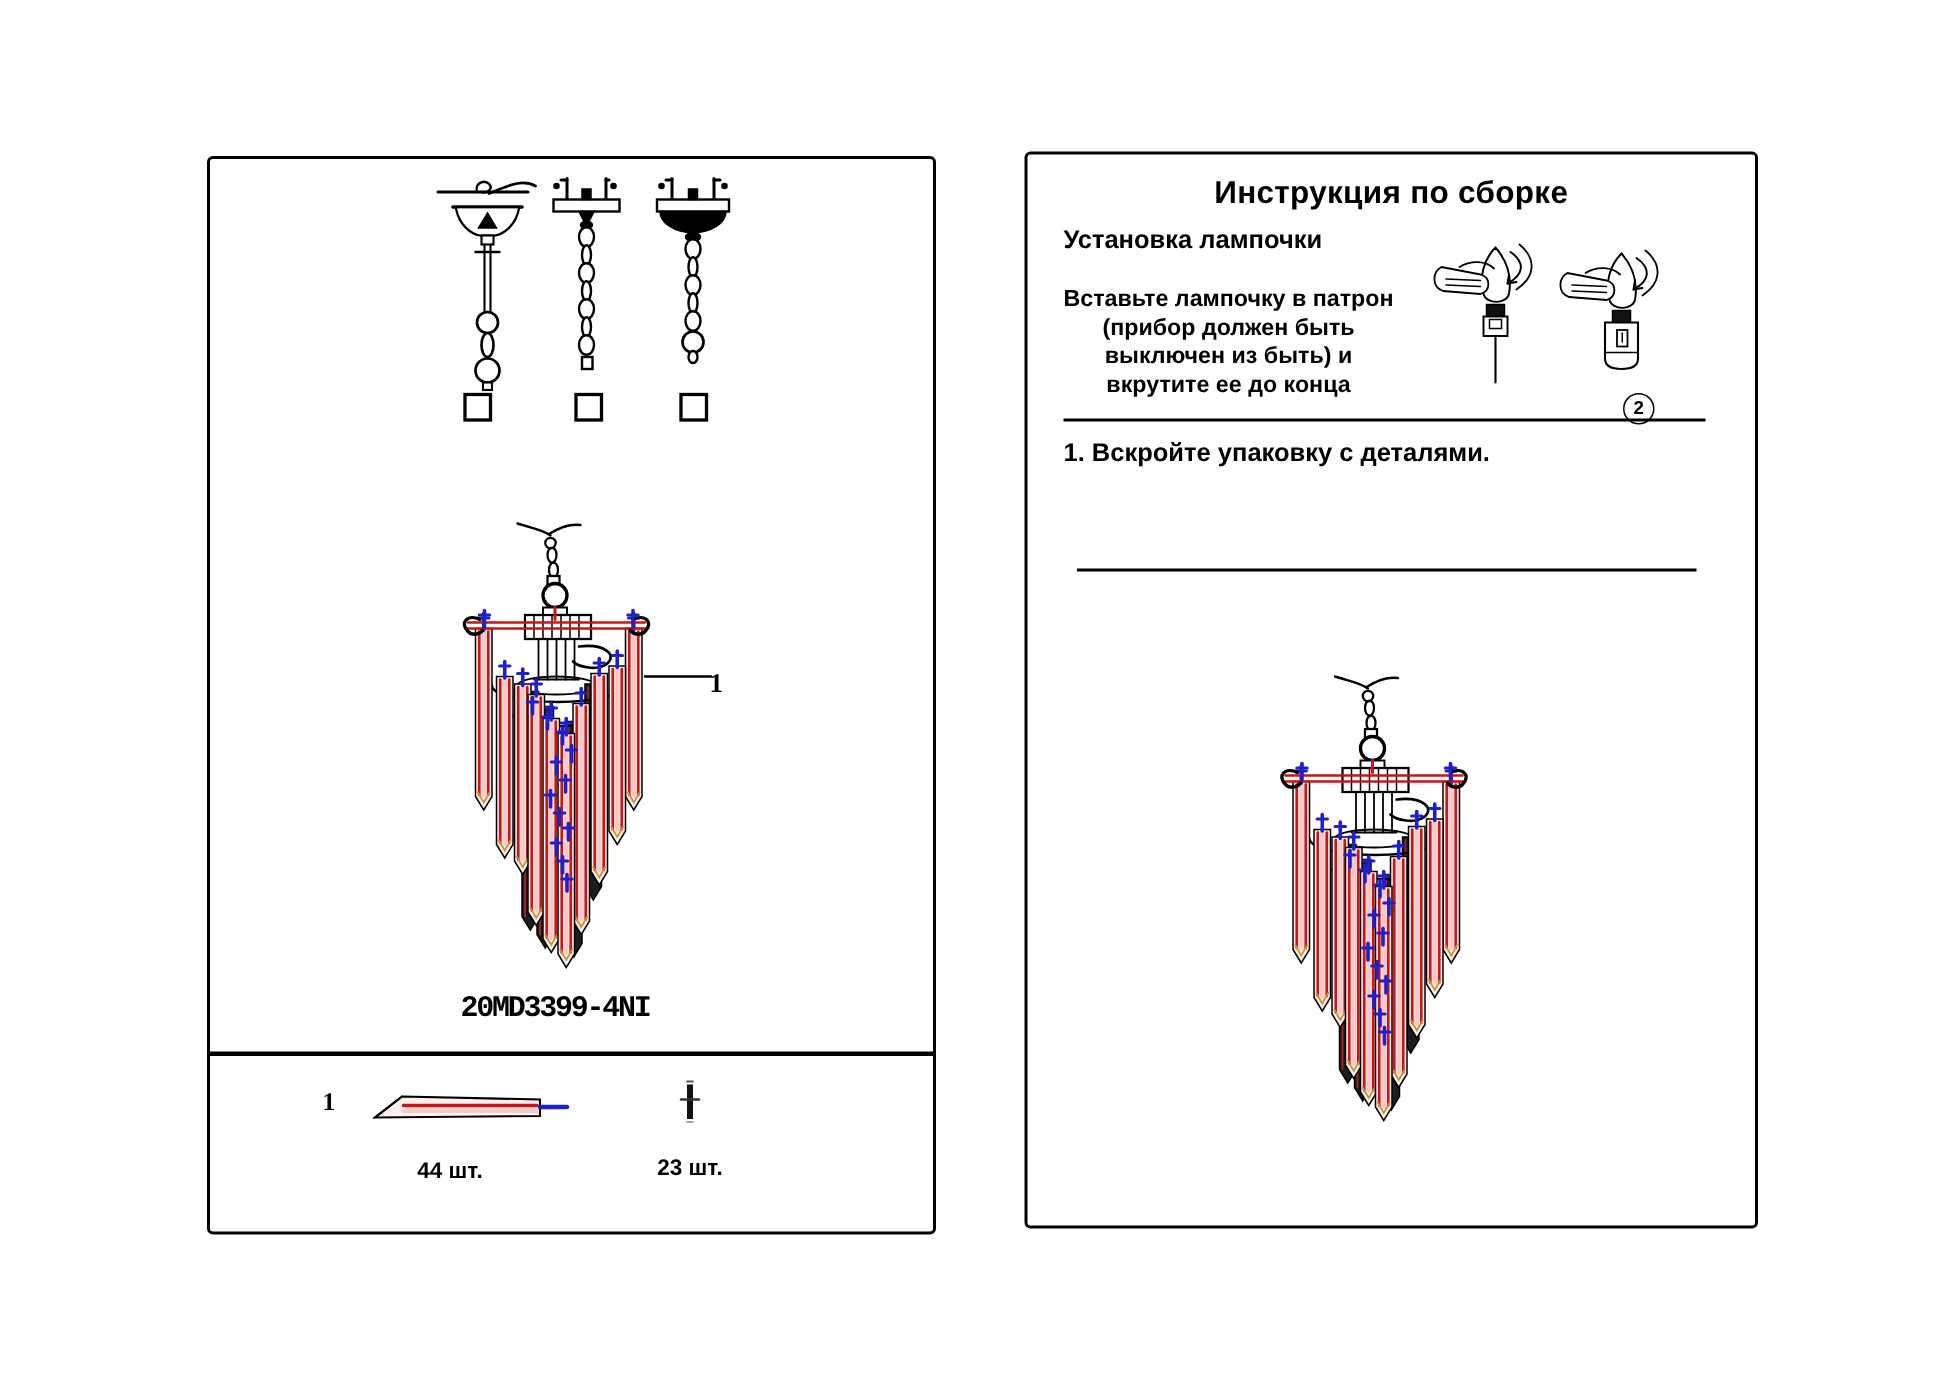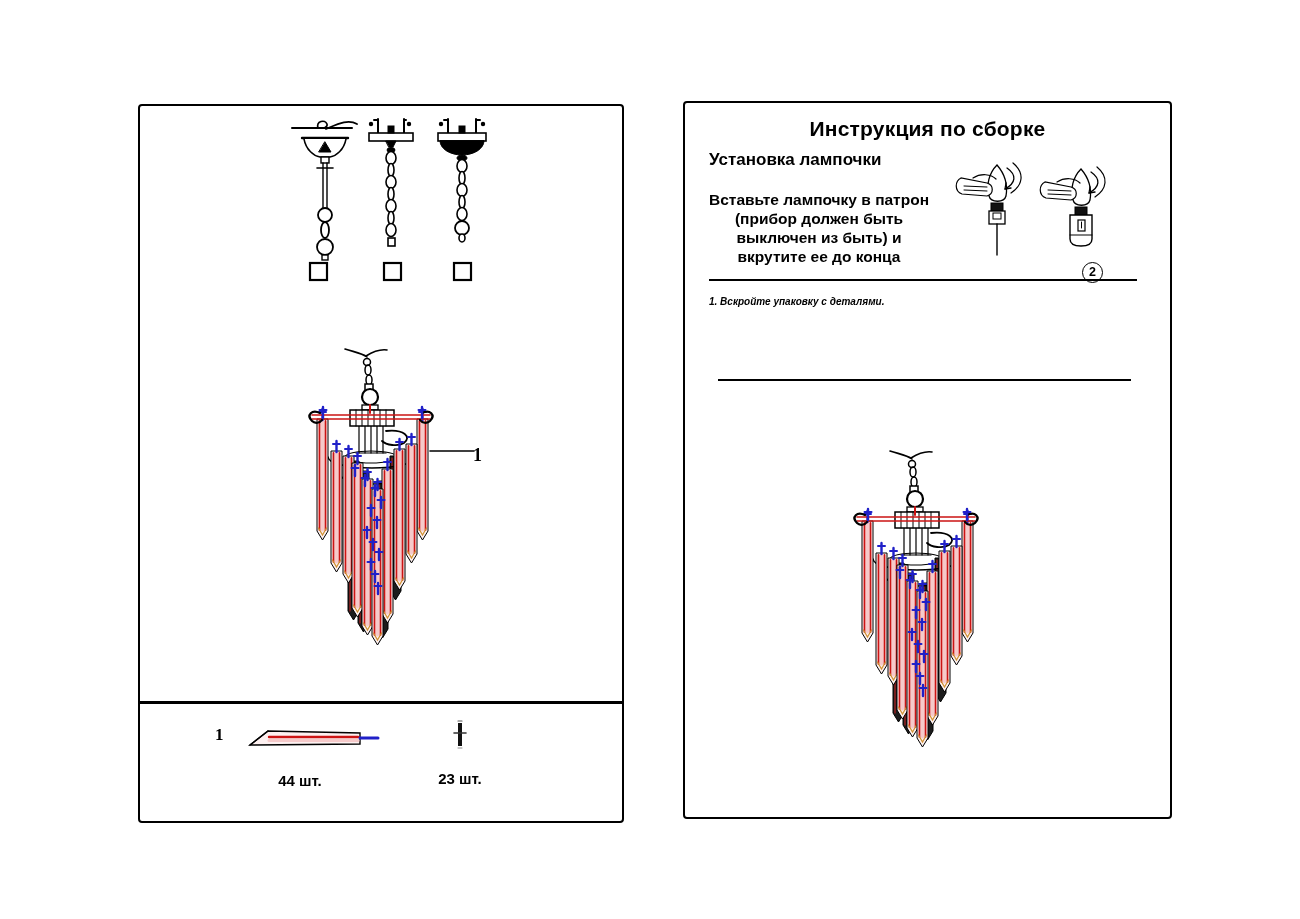--- a/index.html
+++ b/index.html
@@ -8,21 +8,21 @@
     font-family:"Liberation Sans",sans-serif;color:#000;
   }
   .panel{position:absolute;background:#fff;border:2.5px solid #000;border-radius:4px;}
   #left-panel{left:138px;top:104px;width:482px;height:715px;}
   #right-panel{left:683px;top:101px;width:485px;height:714px;}
   .abs{position:absolute;text-align:center;}
   .hr{position:absolute;background:#000;height:2px;}
   #rp-title{top:14px;left:0;width:100%;text-align:center;font-size:21px;font-weight:bold;letter-spacing:.2px;}
   #rp-subtitle{top:47px;left:24px;font-size:17px;font-weight:bold;}
   #rp-para{top:87px;left:24px;font-size:15.5px;font-weight:bold;line-height:19px;white-space:nowrap;}
-  #rp-steps{top:189px;left:24px;font-size:10px;font-weight:bold;line-height:19px;white-space:nowrap;font-style:italic;}
+  #rp-steps{top:189px;left:24px;font-size:17px;font-weight:bold;line-height:19px;white-space:nowrap;}
   #figure-badge{left:397px;top:159px;width:19px;height:19px;border:1.6px solid #000;border-radius:50%;
     font-size:12.5px;font-weight:bold;text-align:center;line-height:19px;background:#fff;}
   #model-number{top:555px;left:0;width:460px;text-align:center;
     font-family:"Liberation Mono","DejaVu Sans Mono",monospace;font-weight:bold;font-size:20px;letter-spacing:-1.5px;}
   #left-divider{top:595px;left:0;width:482px;height:2.5px;}
   #rp-divider1{top:176px;left:24px;width:428px;}
   #rp-divider2{top:276px;left:33px;width:413px;height:1.6px;}
   .serif-num{font-family:"Liberation Serif",serif;font-weight:bold;font-size:18px;}
   #callout-1{left:333px;top:339px;}
   #part1-index{left:75px;top:619px;font-size:17px;}
@@ -231,20 +231,21 @@
         <path d="M -52 2 C -60 -2 -66 4 -60 10 C -57 13 -52 12 -50 9" stroke="#000" stroke-width="2.2" fill="none" stroke-linecap="round"></path>
         <path d="M 50 2 C 58 -2 64 4 58 10 C 55 13 50 12 48 9" stroke="#000" stroke-width="2.2" fill="none" stroke-linecap="round"></path>
         <line x1="-49" y1="-4" x2="-49" y2="7" stroke="#2020c8" stroke-width="2.4" stroke-linecap="round"></line>
         <line x1="-52.5" y1="-1" x2="-45.5" y2="-1" stroke="#2020c8" stroke-width="2" stroke-linecap="round"></line>
         <line x1="50" y1="-4" x2="50" y2="7" stroke="#2020c8" stroke-width="2.4" stroke-linecap="round"></line>
         <line x1="46.5" y1="-1" x2="53.5" y2="-1" stroke="#2020c8" stroke-width="2" stroke-linecap="round"></line>
         <line x1="58" y1="40" x2="102" y2="40" stroke="#000" stroke-width="1.6" stroke-linecap="round"></line>
       </g>
     </svg>
   <span id="callout-1" class="abs serif-num">1</span>
+  <div id="model-number" class="abs">20MD3399-4NI</div>
   <div id="left-divider" class="hr"></div>
 
   <span id="part1-index" class="abs serif-num">1</span>
   <svg id="part1-icon" style="left:105px;top:619px" width="140" height="28" viewBox="0 0 140 28">
       <polygon points="23,6 115,8 115,19 5,20" fill="#fdf0f0" stroke="#000" stroke-width="1.4"></polygon>
       <line x1="23" y1="6" x2="5" y2="20" stroke="#000" stroke-width="1.4" stroke-linecap="round"></line>
       <line x1="24" y1="15.5" x2="113" y2="15.5" stroke="#f6caca" stroke-width="3" stroke-linecap="round"></line>
       <line x1="24" y1="12" x2="113" y2="12" stroke="#cc1414" stroke-width="2.4" stroke-linecap="round"></line>
       <line x1="115" y1="13" x2="133" y2="13" stroke="#2020c8" stroke-width="3" stroke-linecap="round"></line>
     </svg>

